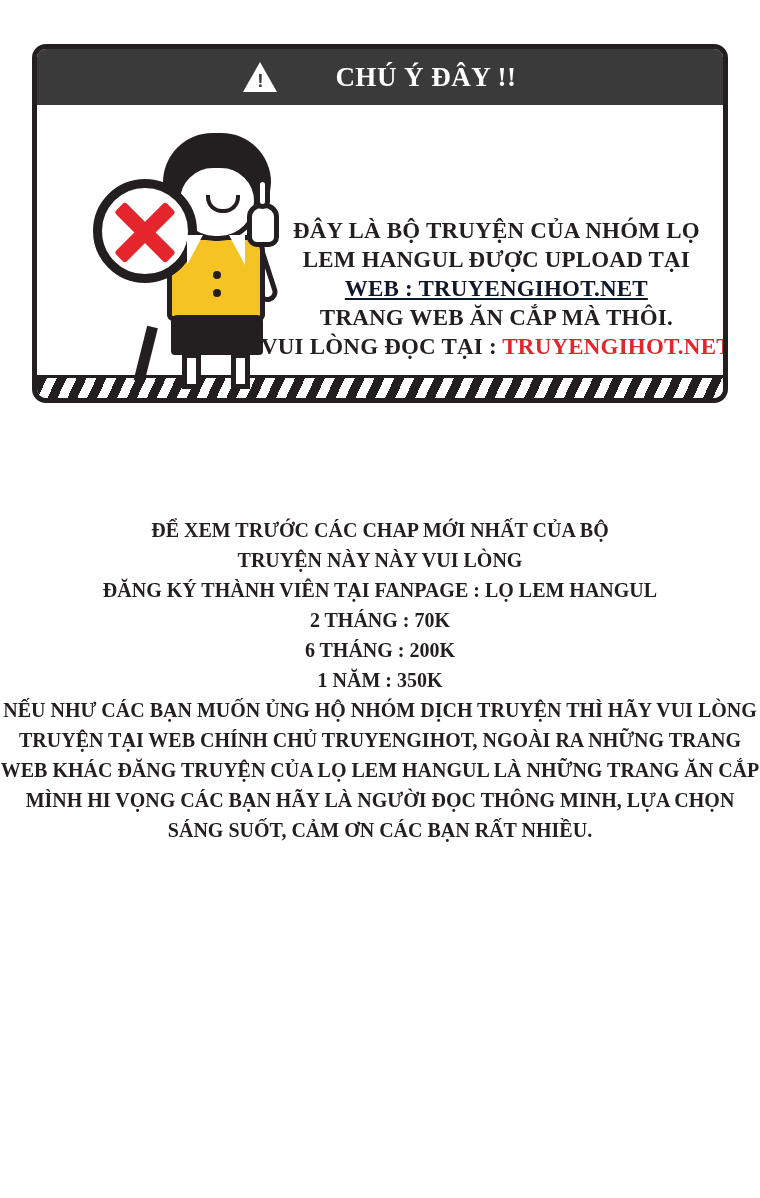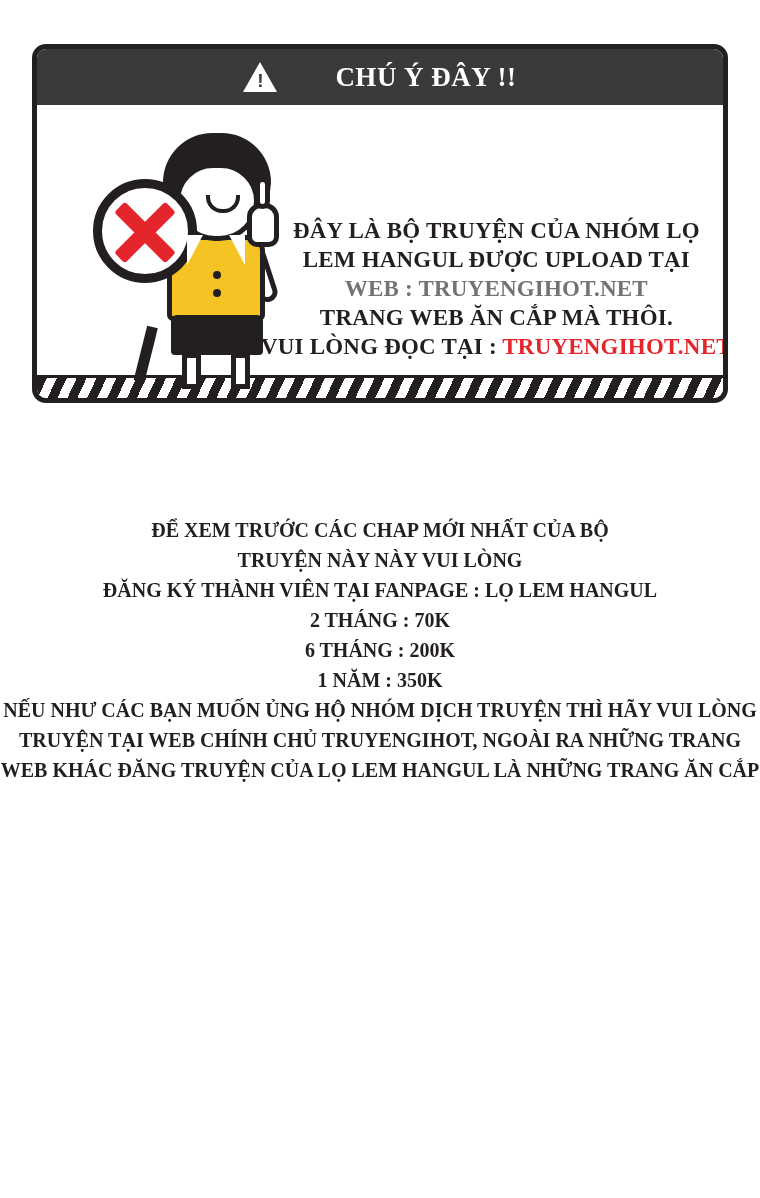--- a/index.html
+++ b/index.html
@@ -272,21 +272,21 @@
     font-family: "Liberation Serif", serif;
     color: #231f20;
   }
   .banner-text .ln {
     font-size: 23px;
     font-weight: bold;
     line-height: 29px;
     letter-spacing: 0.2px;
     white-space: nowrap;
   }
-  .banner-text .ln.red { color: #737373; }
+  .banner-text .ln.red { color: #0f172a; text-decoration: underline; }
   .banner-text .ln.mix .red { color: #e4262c; }
 
   
   .stripes {
     height: 20px;
     background: repeating-linear-gradient(
       115deg,
       #231f20 0px, #231f20 9px,
       #ffffff 9px, #ffffff 18px
     );
@@ -370,14 +370,16 @@
 <div class="message">
   <div class="ml">ĐỂ XEM TRƯỚC CÁC CHAP MỚI NHẤT CỦA BỘ</div>
   <div class="ml">TRUYỆN NÀY NÀY VUI LÒNG</div>
   <div class="ml">ĐĂNG KÝ THÀNH VIÊN TẠI FANPAGE : LỌ LEM HANGUL</div>
   <div class="ml">2 THÁNG : 70K</div>
   <div class="ml">6 THÁNG : 200K</div>
   <div class="ml">1 NĂM : 350K</div>
   <div class="ml">NẾU NHƯ CÁC BẠN MUỐN ỦNG HỘ NHÓM DỊCH TRUYỆN THÌ HÃY VUI LÒNG</div>
   <div class="ml">TRUYỆN TẠI WEB CHÍNH CHỦ TRUYENGIHOT, NGOÀI RA NHỮNG TRANG</div>
   <div class="ml">WEB KHÁC ĐĂNG TRUYỆN CỦA LỌ LEM HANGUL LÀ NHỮNG TRANG ĂN CẮP</div>
+  <div class="ml">MÌNH HI VỌNG CÁC BẠN HÃY LÀ NGƯỜI ĐỌC THÔNG MINH, LỰA CHỌN</div>
+  <div class="ml">SÁNG SUỐT, CẢM ƠN CÁC BẠN RẤT NHIỀU.</div>
   <div class="gap"></div>
 </div>
 
 </body></html>

